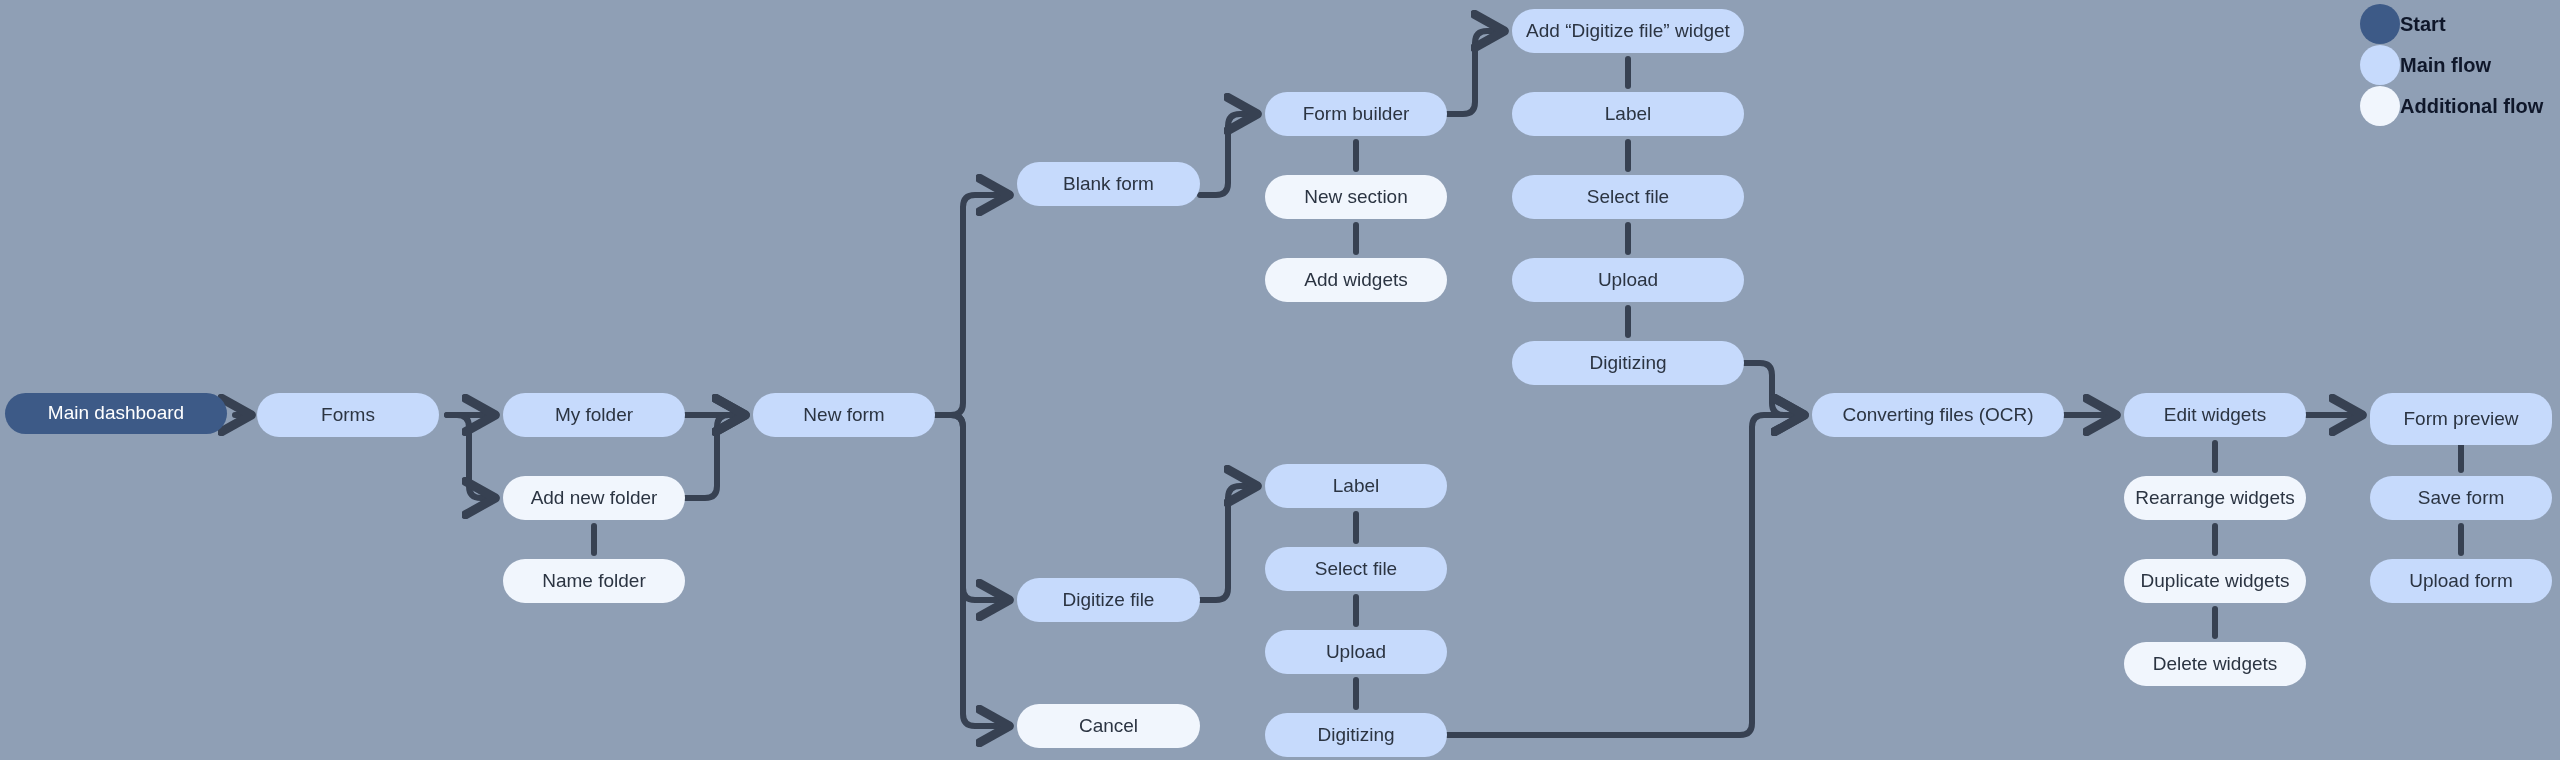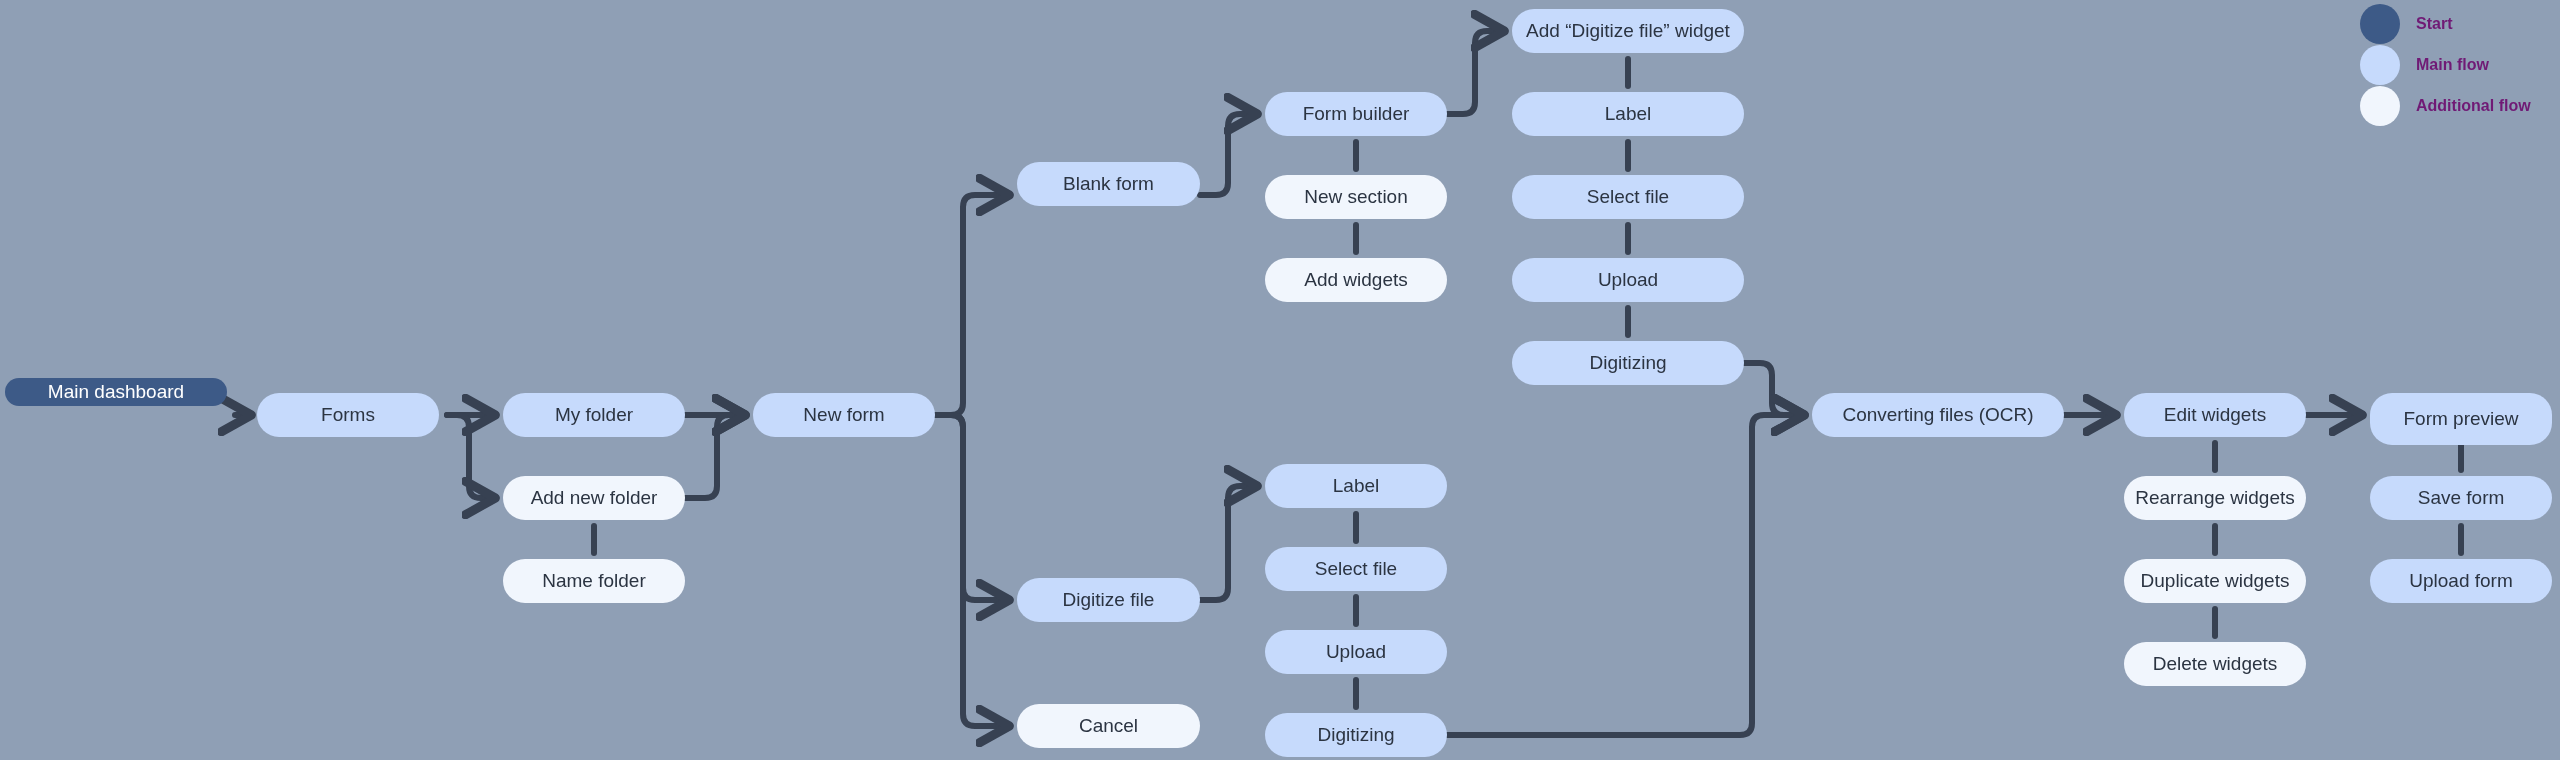--- a/index.html
+++ b/index.html
@@ -61,24 +61,23 @@
   .legend-dot {
     width: 40px;
     height: 40px;
     border-radius: 50%;
     flex: 0 0 auto;
   }
   .legend-dot.start { background: #3d5a87; }
   .legend-dot.main { background: #c6dafc; }
   .legend-dot.additional { background: #f1f6fd; }
   .legend-label {
-    margin-left: 16px;
-    font-size: 16px;
+    font-size: 20px;
     font-weight: bold;
-    color: #701a75;
+    color: #0f172a;
     white-space: nowrap;
   }
 </style>
 </head>
 <body>
 
 <div id="canvas">
 
   <svg class="edges" viewBox="0 0 2560 760">
     <defs>
@@ -114,21 +113,21 @@
         <path d="M1447,114 L1463,114 Q1475,114 1475,102 L1475,43 Q1475,31 1487,31 L1496,31" marker-end="url(#arrowhead)"></path>
         <path d="M1200,600 L1216,600 Q1228,600 1228,588 L1228,498 Q1228,486 1240,486 L1249,486" marker-end="url(#arrowhead)"></path>
         <path d="M1744,363 L1760,363 Q1772,363 1772,375 L1772,403 Q1772,415 1784,415 L1796,415" marker-end="url(#arrowhead)"></path>
         <path d="M1447,735 L1740,735 Q1752,735 1752,723 L1752,427 Q1752,415 1764,415 L1796,415" marker-end="url(#arrowhead)"></path>
         <path d="M2064,415 L2108,415" marker-end="url(#arrowhead)"></path>
         <path d="M2306,415 L2354,415" marker-end="url(#arrowhead)"></path>
       </g>
   </svg>
 
   <div id="node-layer">
-      <div class="node start" style="left: 5px; top: 378px; width: 222px; height: 28px;">
+      <div class="node start" style="left: 5px; top: 393px; width: 222px; height: 41px;">
         <span>Main dashboard</span>
       </div>
       <div class="node main" style="left: 257px; top: 393px; width: 182px; height: 44px;">
         <span>Forms</span>
       </div>
       <div class="node main" style="left: 503px; top: 393px; width: 182px; height: 44px;">
         <span>My folder</span>
       </div>
       <div class="node additional" style="left: 503px; top: 476px; width: 182px; height: 44px;">
         <span>Add new folder</span>

